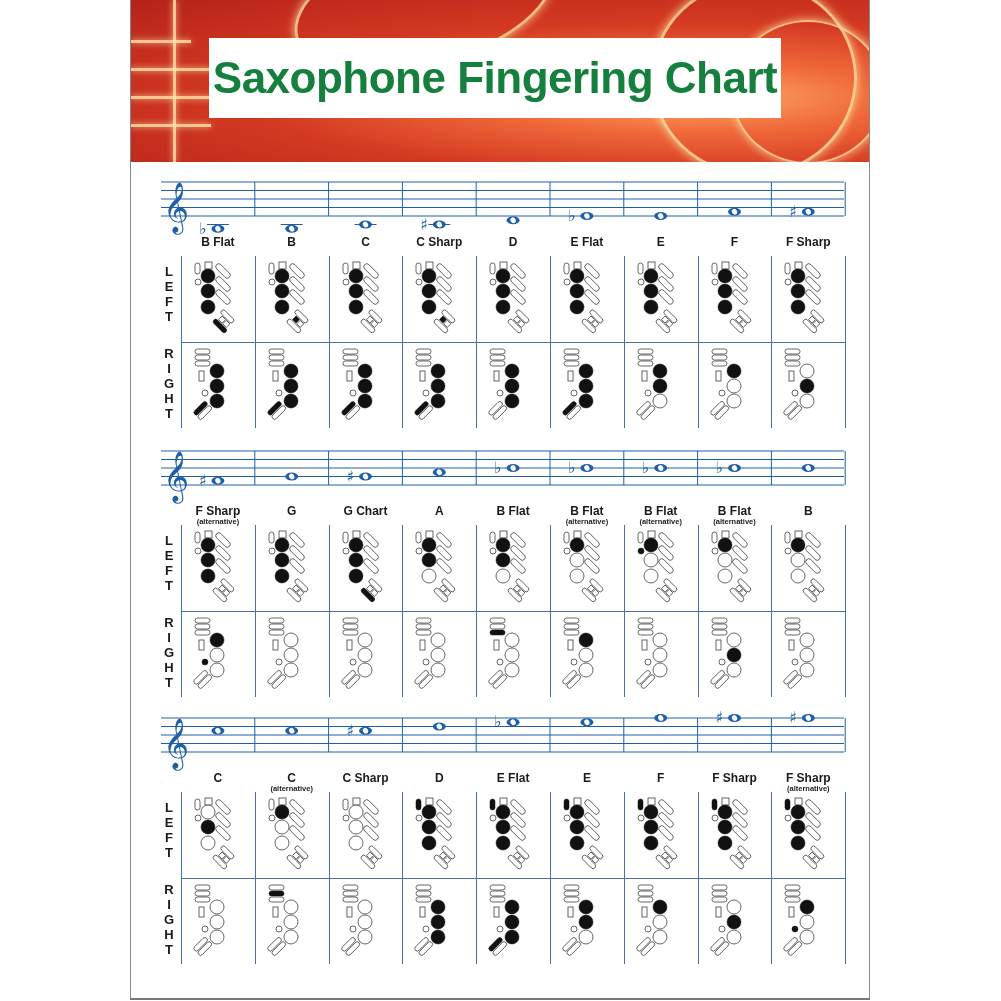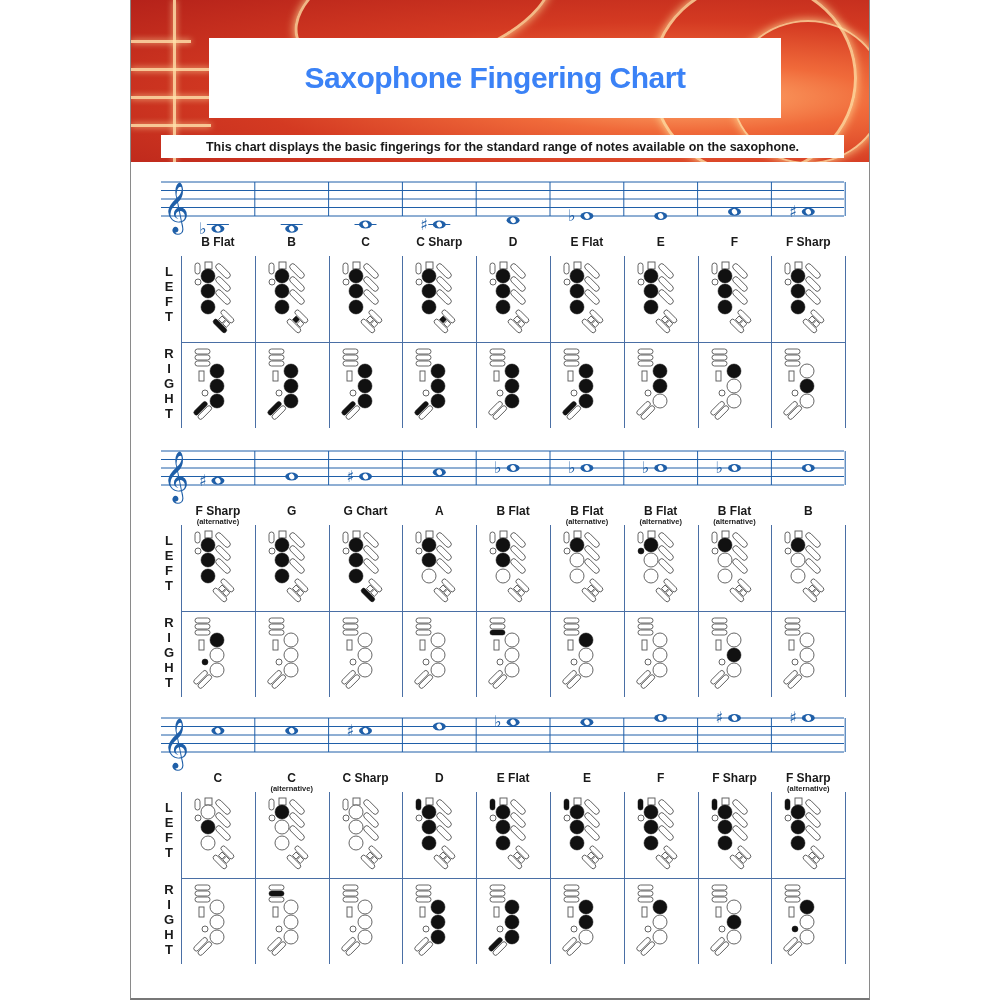--- a/index.html
+++ b/index.html
@@ -7,21 +7,21 @@
          font-family:"DejaVu Sans", sans-serif; }
   .poster { position:absolute; left:130px; top:0; width:740px; height:1000px; background:#fff;
             border-left:1px solid #8a8a8a; border-right:1px solid #8a8a8a; border-bottom:2px solid #777; box-sizing:border-box; }
   .header { position:absolute; left:0; top:0; width:738px; height:162px; overflow:hidden;
             background: radial-gradient(ellipse at 75% 60%, #ffb070 0%, #f06a3a 25%, #d43a22 55%, #b5221a 100%); }
   .header .glow { position:absolute; border:3px solid rgba(255,230,170,0.75); border-radius:50%; box-shadow:0 0 10px rgba(255,220,150,0.9); }
   .header .hline { position:absolute; height:3px; background:rgba(255,225,170,0.85); box-shadow:0 0 6px rgba(255,220,160,0.9); }
   .header .vline { position:absolute; width:3px; background:rgba(255,225,170,0.85); box-shadow:0 0 6px rgba(255,220,160,0.9); }
   .title-box { position:absolute; left:78px; top:38px; width:572px; height:80px; background:#fff;
                display:flex; align-items:center; justify-content:center; }
-  .title { font-family:"Liberation Sans", sans-serif; font-weight:bold; font-size:30px; color:#3b82f6; letter-spacing:-0.5px; }
+  .title { font-family:"Liberation Sans", sans-serif; font-weight:bold; font-size:44px; color:#15803d; letter-spacing:-0.5px; }
   .subtitle-box { position:absolute; left:30px; top:135px; width:683px; height:23px; background:#fff;
                   display:flex; align-items:center; justify-content:center; }
   .subtitle { font-family:"Liberation Sans", sans-serif; font-weight:bold; font-size:12.5px; color:#1a1a1a; }
   .section { position:absolute; left:0; width:738px; }
   .staff { position:absolute; left:30px; width:683px; }
   .staff svg { overflow:visible; }
   .note-label { position:absolute; text-align:center; font-family:"Liberation Sans", sans-serif; font-weight:bold; font-size:12px; color:#1a1a1a; line-height:12px; }
   .note-label .alt { display:block; font-size:7.5px; font-weight:bold; line-height:9px; }
   .hand-label { position:absolute; left:28px; width:20px; text-align:center; font-family:"Liberation Sans", sans-serif;
                 font-weight:bold; font-size:13px; line-height:15px; color:#1a1a1a; }
@@ -38,23 +38,20 @@
     <div class="hline" style="left:0;top:40px;width:60px;"></div>
     <div class="hline" style="left:0;top:68px;width:80px;"></div>
     <div class="hline" style="left:0;top:96px;width:80px;"></div>
     <div class="hline" style="left:0;top:124px;width:80px;"></div>
     <div class="glow" style="left:160px;top:-60px;width:260px;height:120px;transform:rotate(-15deg);"></div>
     <div class="glow" style="left:520px;top:-20px;width:200px;height:190px;"></div>
     <div class="glow" style="left:600px;top:20px;width:150px;height:140px;border-width:2px;"></div>
     <div class="title-box">
       <span class="title">Saxophone Fingering Chart</span>
     </div>
-    <div class="subtitle-box">
-      <span class="subtitle">This chart displays the basic fingerings for the standard range of notes available on the saxophone.</span>
-    </div>
   </div>
 
   <div id="sections">
       <div class="section" style="top:168px;height:268px;">
         <div class="staff" style="top:4px;height:60px;"><svg width="683" height="60" viewBox="0 0 683 60">
             <line x1="0" x2="683" y1="10" y2="10" stroke="#1f5fa8" stroke-width="1"></line>
             <line x1="0" x2="683" y1="18.5" y2="18.5" stroke="#1f5fa8" stroke-width="1"></line>
             <line x1="0" x2="683" y1="27" y2="27" stroke="#1f5fa8" stroke-width="1"></line>
             <line x1="0" x2="683" y1="35.5" y2="35.5" stroke="#1f5fa8" stroke-width="1"></line>
             <line x1="0" x2="683" y1="44" y2="44" stroke="#1f5fa8" stroke-width="1"></line>

